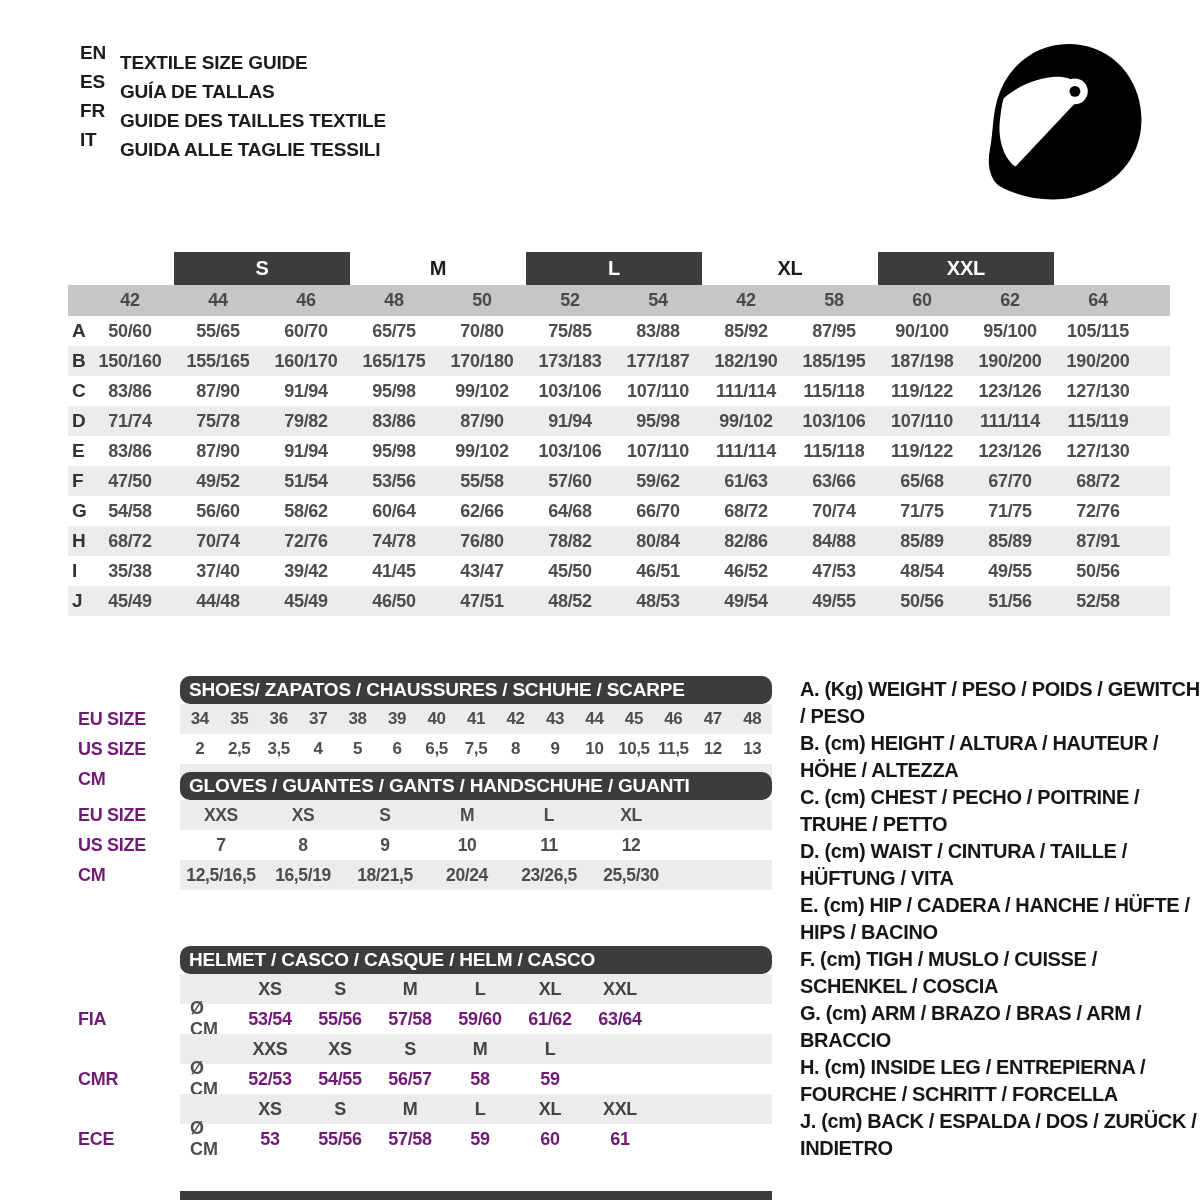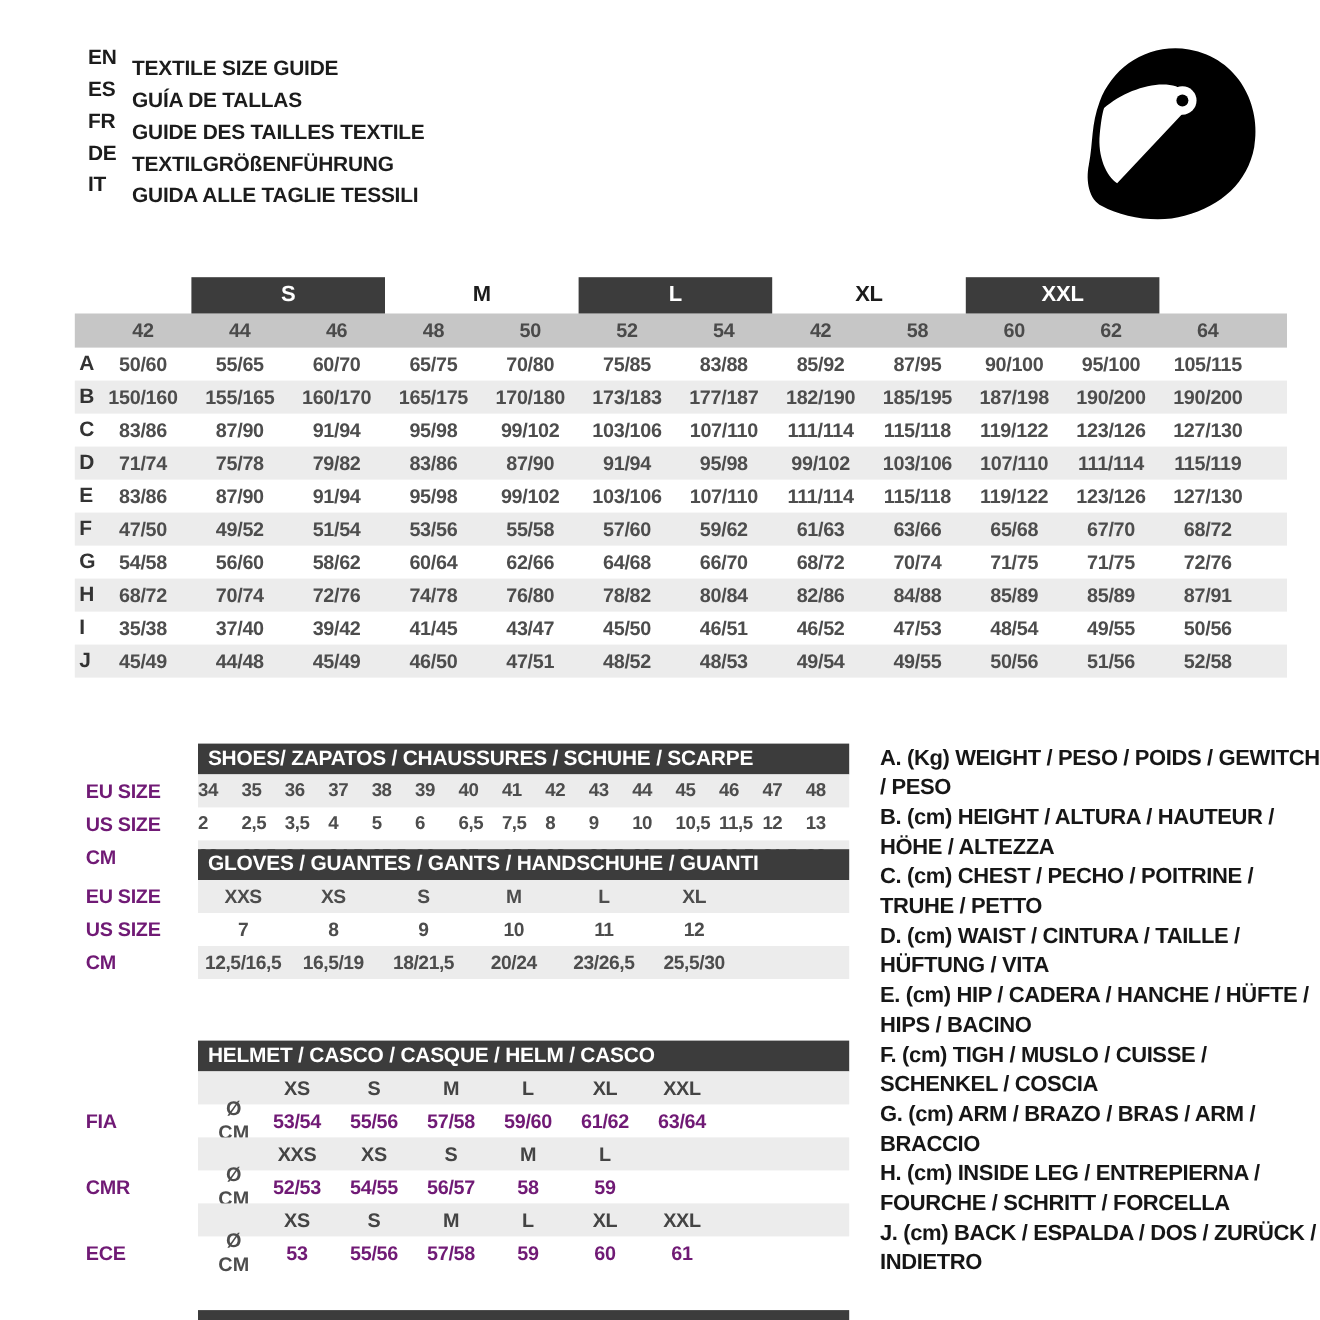--- a/index.html
+++ b/index.html
@@ -27,28 +27,28 @@
   .num-row{display:flex;height:31px;background:#c6c6c6;align-items:center;}
   .letter-cell{width:18px;flex:none;box-sizing:border-box;padding-left:4px;font-size:19px;font-weight:bold;color:#333333;}
   .size-col{width:88px;flex:none;text-align:center;font-size:18px;font-weight:bold;color:#4a4a4a;letter-spacing:-0.3px;}
   .data-row{display:flex;height:30px;align-items:center;}
   .data-row.shade{background:#ececec;}
   .data-row .size-col{color:#4d4d4d;}
 
   
   .section{position:absolute;left:78px;width:694px;}
   .sec-bar{margin-left:102px;width:592px;height:28px;box-sizing:border-box;background:#3c3c3c;color:#ffffff;
-    display:flex;align-items:center;padding-left:9px;font-size:19px;font-weight:bold;letter-spacing:-0.2px;}
+    display:flex;align-items:center;padding-left:9px;font-size:19px;font-weight:bold;letter-spacing:-0.2px;border-radius:10px;}
   .sec-row{display:flex;height:30px;}
   .sec-label{width:102px;flex:none;display:flex;align-items:center;font-size:18px;font-weight:bold;color:#701a75;letter-spacing:-0.3px;}
   .sec-values{width:592px;flex:none;display:flex;align-items:center;}
   .sec-values.shade{background:#ececec;}
-  .shoe-col{flex:1;font-size:17px;font-weight:bold;color:#4d4d4d;letter-spacing:-0.4px;}
+  .shoe-col{flex:1;text-align:center;font-size:17px;font-weight:bold;color:#4d4d4d;letter-spacing:-0.4px;}
   .glove-col{width:82px;flex:none;text-align:center;font-size:17.5px;font-weight:bold;color:#4d4d4d;letter-spacing:-0.4px;}
-  .helm-unit{width:55px;flex:none;box-sizing:border-box;padding-left:10px;font-size:18px;font-weight:bold;color:#4d4d4d;text-align:center;}
+  .helm-unit{width:55px;flex:none;box-sizing:border-box;padding-left:10px;font-size:18px;font-weight:bold;color:#4d4d4d;}
   .helm-col{width:70px;flex:none;text-align:center;font-size:18px;font-weight:bold;color:#701a75;letter-spacing:-0.3px;}
   .helm-size{color:#444444;}
 
   
   #legend{position:absolute;left:800px;top:676px;width:400px;font-size:20px;font-weight:bold;
     color:#161616;line-height:27px;letter-spacing:-0.35px;}
   .legend-item{margin:0;}
 
   
   #bottomBar{position:absolute;left:180px;top:1191px;width:592px;height:9px;background:#3c3c3c;}
@@ -63,24 +63,20 @@
         <span class="lang-code">EN</span>
         <span class="lang-title">TEXTILE SIZE GUIDE</span>
       </div>
       <div class="lang-row">
         <span class="lang-code">ES</span>
         <span class="lang-title">GUÍA DE TALLAS</span>
       </div>
       <div class="lang-row">
         <span class="lang-code">FR</span>
         <span class="lang-title">GUIDE DES TAILLES TEXTILE</span>
-      </div>
-      <div class="lang-row">
-        <span class="lang-code">DE</span>
-        <span class="lang-title">TEXTILGRÖßENFÜHRUNG</span>
       </div>
       <div class="lang-row">
         <span class="lang-code">IT</span>
         <span class="lang-title">GUIDA ALLE TAGLIE TESSILI</span>
       </div>
     </div>
 
   <svg id="helmetIcon" viewBox="0 0 180 180" xmlns="http://www.w3.org/2000/svg" aria-hidden="true">
     <path fill="#000000" d="M104,10 C66,4 34,26 22,58 C14,79 16,96 12,116 C9,131 12,148 24,154
              C44,165 76,170 100,163 C134,154 158,132 164,100 C171,62 150,18 104,10 Z"></path>

